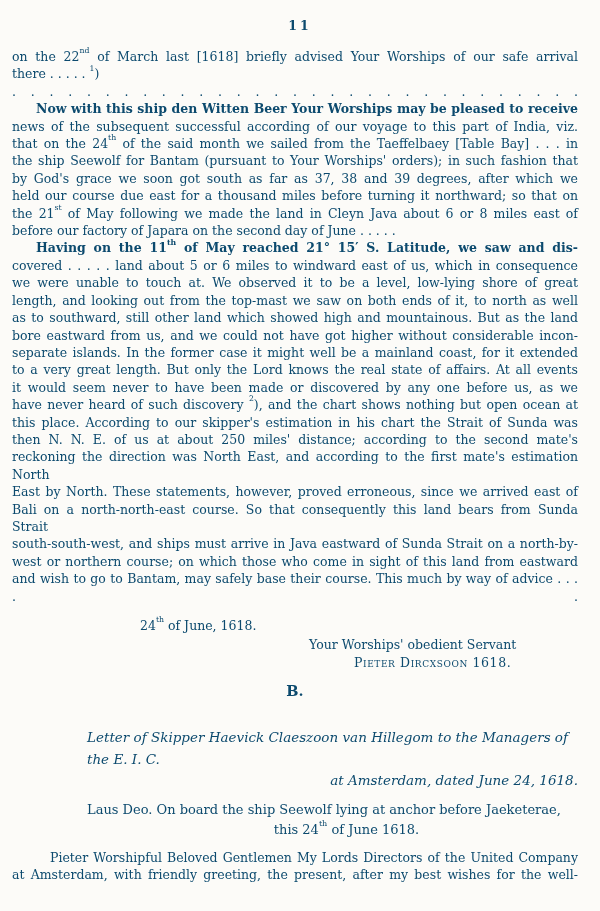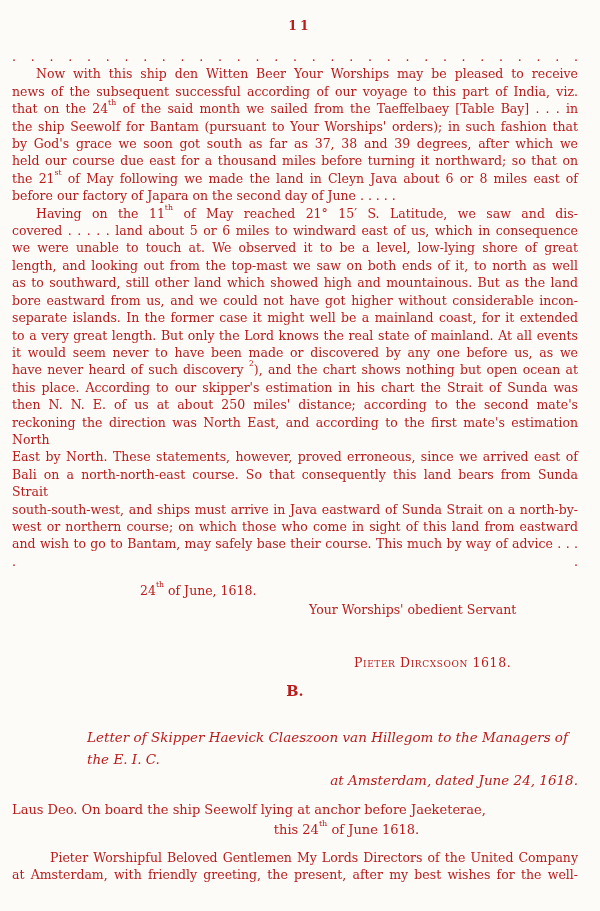--- a/index.html
+++ b/index.html
@@ -5,21 +5,21 @@
   html, body {
     margin: 0;
     padding: 0;
     background: #e8e8e8;
   }
   .page {
     position: relative;
     width: 600px;
     height: 911px;
     background: #fcfbf8;
-    color: #b91c1c;
+    color: #0c4a6e;
     font-family: "DejaVu Serif", "Liberation Serif", serif;
     overflow: hidden;
   }
   .page-number {
     position: absolute;
     top: 18px;
     left: 0;
     width: 100%;
     text-align: center;
     font-size: 12.5px;
@@ -40,50 +40,50 @@
     text-align-last: justify;
     text-justify: inter-word;
   }
   sup {
     font-size: 0.62em;
     line-height: 0;
     position: relative;
     top: -0.35em;
   }
   
-  .indent .line:first-child  { text-indent: 24px; }
+  .indent .line:first-child  { text-indent: 24px; font-weight: bold; }
   .indent2 .line:first-child { text-indent: 38px; }
   
   .dotsrow { }
   
   .dateline { margin-top: 10px; line-height: 21px; }
   .dateline .line:nth-child(1) { margin-left: 128px; }
   .dateline .line:nth-child(2) { margin-left: 100px; }
   
   .signature { line-height: 18px; }
   .signature .sal  { margin-left: 297px; }
-  .signature .name { margin-left: 342px; font-variant: small-caps; letter-spacing: 0.6px; margin-top: 35px; }
+  .signature .name { margin-left: 342px; font-variant: small-caps; letter-spacing: 0.6px; }
   
   .b-label {
     margin-top: 9px;
     text-align: center;
     font-weight: bold;
     font-size: 14.5px;
     line-height: 19px;
   }
   .bheading {
     margin-top: 27px;
     font-style: italic;
     font-size: 13.5px;
     line-height: 21.5px;
   }
   .bheading .line:nth-child(1) { margin-left: 75px; }
   .bheading .line:nth-child(2) { margin-left: 84px; text-align: right; }
   .laus { margin-top: 8px; line-height: 20.5px; font-size: 13px; }
-  .laus .line:nth-child(1) { }
+  .laus .line:nth-child(1) { margin-left: 75px; }
   .laus .line:nth-child(2) { margin-left: 103px; text-align: center; }
   .para-b { margin-top: 8px; }
   
   .footnotes {
     position: absolute;
     left: 12px;
     top: 847px;
     width: 566px;
     font-size: 10.8px;
     line-height: 17px;
@@ -98,20 +98,24 @@
 </style>
 </head>
 <body>
 
 <div class="page">
 
   <div class="page-number">11</div>
 
   <div class="content">
 
+    <div class="block opening">
+        <div class="line jl">on the 22<sup>nd</sup> of March last [1618] briefly advised Your Worships of our safe arrival</div>
+        <div class="line">there . . . . . <sup>1</sup>)</div>
+      </div>
 
     <div class="block dotsrow">
       <div class="line jl">. . . . . . . . . . . . . . . . . . . . . . . . . . . . . . .</div>
     </div>
 
     <div class="block para indent">
         <div class="line jl">Now with this ship den Witten Beer Your Worships may be pleased to receive</div>
         <div class="line jl">news of the subsequent successful according of our voyage to this part of India, viz.</div>
         <div class="line jl">that on the 24<sup>th</sup> of the said month we sailed from the Taeffelbaey [Table Bay] . . . in</div>
         <div class="line jl">the ship Seewolf for Bantam (pursuant to Your Worships' orders); in such fashion that</div>
@@ -122,21 +126,21 @@
       </div>
 
     <div class="block para indent">
         <div class="line jl">Having on the 11<sup>th</sup> of May reached 21° 15′ S. Latitude, we saw and dis-</div>
         <div class="line jl">covered . . . . . land about 5 or 6 miles to windward east of us, which in consequence</div>
         <div class="line jl">we were unable to touch at. We observed it to be a level, low-lying shore of great</div>
         <div class="line jl">length, and looking out from the top-mast we saw on both ends of it, to north as well</div>
         <div class="line jl">as to southward, still other land which showed high and mountainous. But as the land</div>
         <div class="line jl">bore eastward from us, and we could not have got higher without considerable incon-</div>
         <div class="line jl">separate islands. In the former case it might well be a mainland coast, for it extended</div>
-        <div class="line jl">to a very great length. But only the Lord knows the real state of mainland. At all events</div>
+        <div class="line jl">to a very great length. But only the Lord knows the real state of affairs. At all events</div>
         <div class="line jl">it would seem never to have been made or discovered by any one before us, as we</div>
         <div class="line jl">have never heard of such discovery <sup>2</sup>), and the chart shows nothing but open ocean at</div>
         <div class="line jl">this place. According to our skipper's estimation in his chart the Strait of Sunda was</div>
         <div class="line jl">then N. N. E. of us at about 250 miles' distance; according to the second mate's</div>
         <div class="line jl">reckoning the direction was North East, and according to the first mate's estimation North</div>
         <div class="line jl">East by North. These statements, however, proved erroneous, since we arrived east of</div>
         <div class="line jl">Bali on a north-north-east course. So that consequently this land bears from Sunda Strait</div>
         <div class="line jl">south-south-west, and ships must arrive in Java eastward of Sunda Strait on a north-by-</div>
         <div class="line jl">west or northern course; on which those who come in sight of this land from eastward</div>
         <div class="line jl">and wish to go to Bantam, may safely base their course. This much by way of advice . . . . .</div>

